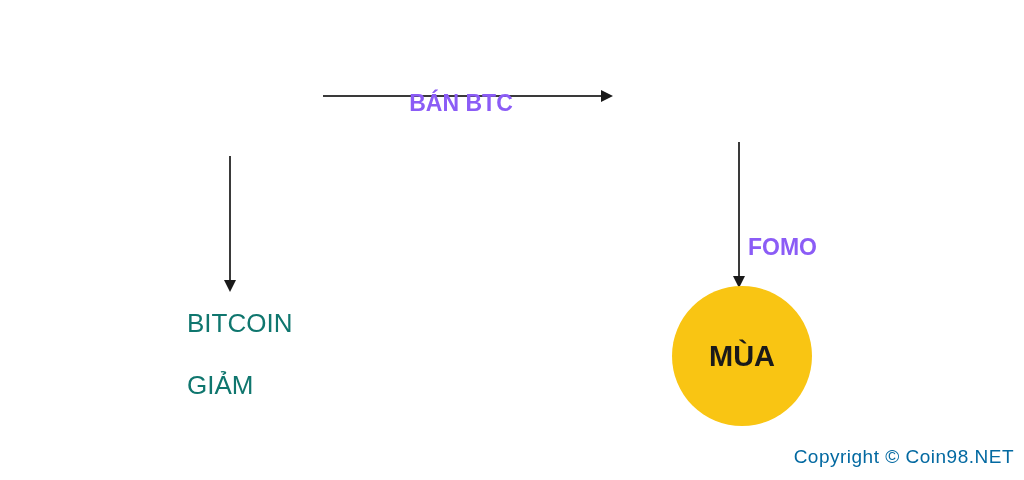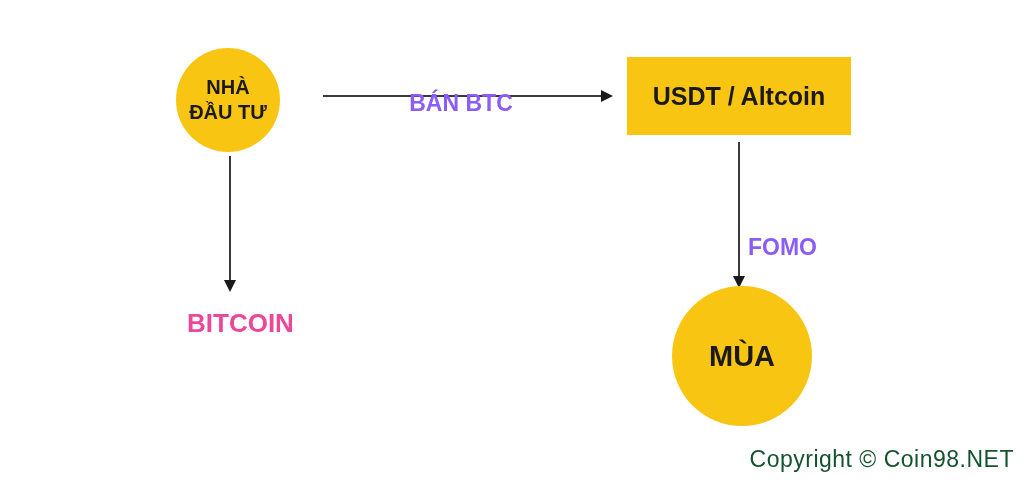--- a/index.html
+++ b/index.html
@@ -86,59 +86,53 @@
     left: 395px; top: 50px;
     width: 132px;
     text-align: center;
   }
   .label-fomo {
     left: 748px; top: 194px; text-align: right;
   }
   .text-block {
     position: absolute;
     left: 187px; top: 308px;
-    color: #ec4899;
-    font-weight: bold;
+    color: #0f766e;
+    font-weight: normal;
     font-size: 26px;
     line-height: 31px;
     white-space: pre-line;
   }
   .copyright {
     position: absolute;
     right: 10px; top: 446px;
-    color: #14532d;
-    font-size: 23px;
+    color: #0369a1;
+    font-size: 19px;
     letter-spacing: 0.5px;
   }
 </style>
 </head>
 <body>
 
 <div class="canvas">
 
-  <div class="node-circle circle-investor">
-    <span><span>NHÀ</span><br><span>ĐẦU TƯ</span></span>
-  </div>
 
   <div class="edge-line-h" style="left:323px; top:95px; width:279px;"></div>
   <div class="arrowhead-right" style="left:601px; top:90px;"></div>
   <div class="edge-label label-sell-btc">BÁN BTC</div>
 
-  <div class="node-box">
-    <span>USDT / Altcoin</span>
-  </div>
 
   <div class="edge-line-v" style="left:738px; top:142px; height:136px;"></div>
   <div class="arrowhead-down" style="left:733px; top:276px;"></div>
   <div class="edge-label label-fomo">FOMO</div>
 
   <div class="node-circle circle-altseason">
     <span><span>MÙA</span><br></span>
   </div>
 
   <div class="edge-line-v" style="left:229px; top:156px; height:126px;"></div>
   <div class="arrowhead-down" style="left:224px; top:280px;"></div>
 
-  <div class="text-block"><span>BITCOIN</span><br><br></div>
+  <div class="text-block"><span>BITCOIN</span><br><br><span>GIẢM</span></div>
 
   <div class="copyright">Copyright © Coin98.NET</div>
 
 </div>
 
 </body></html>

